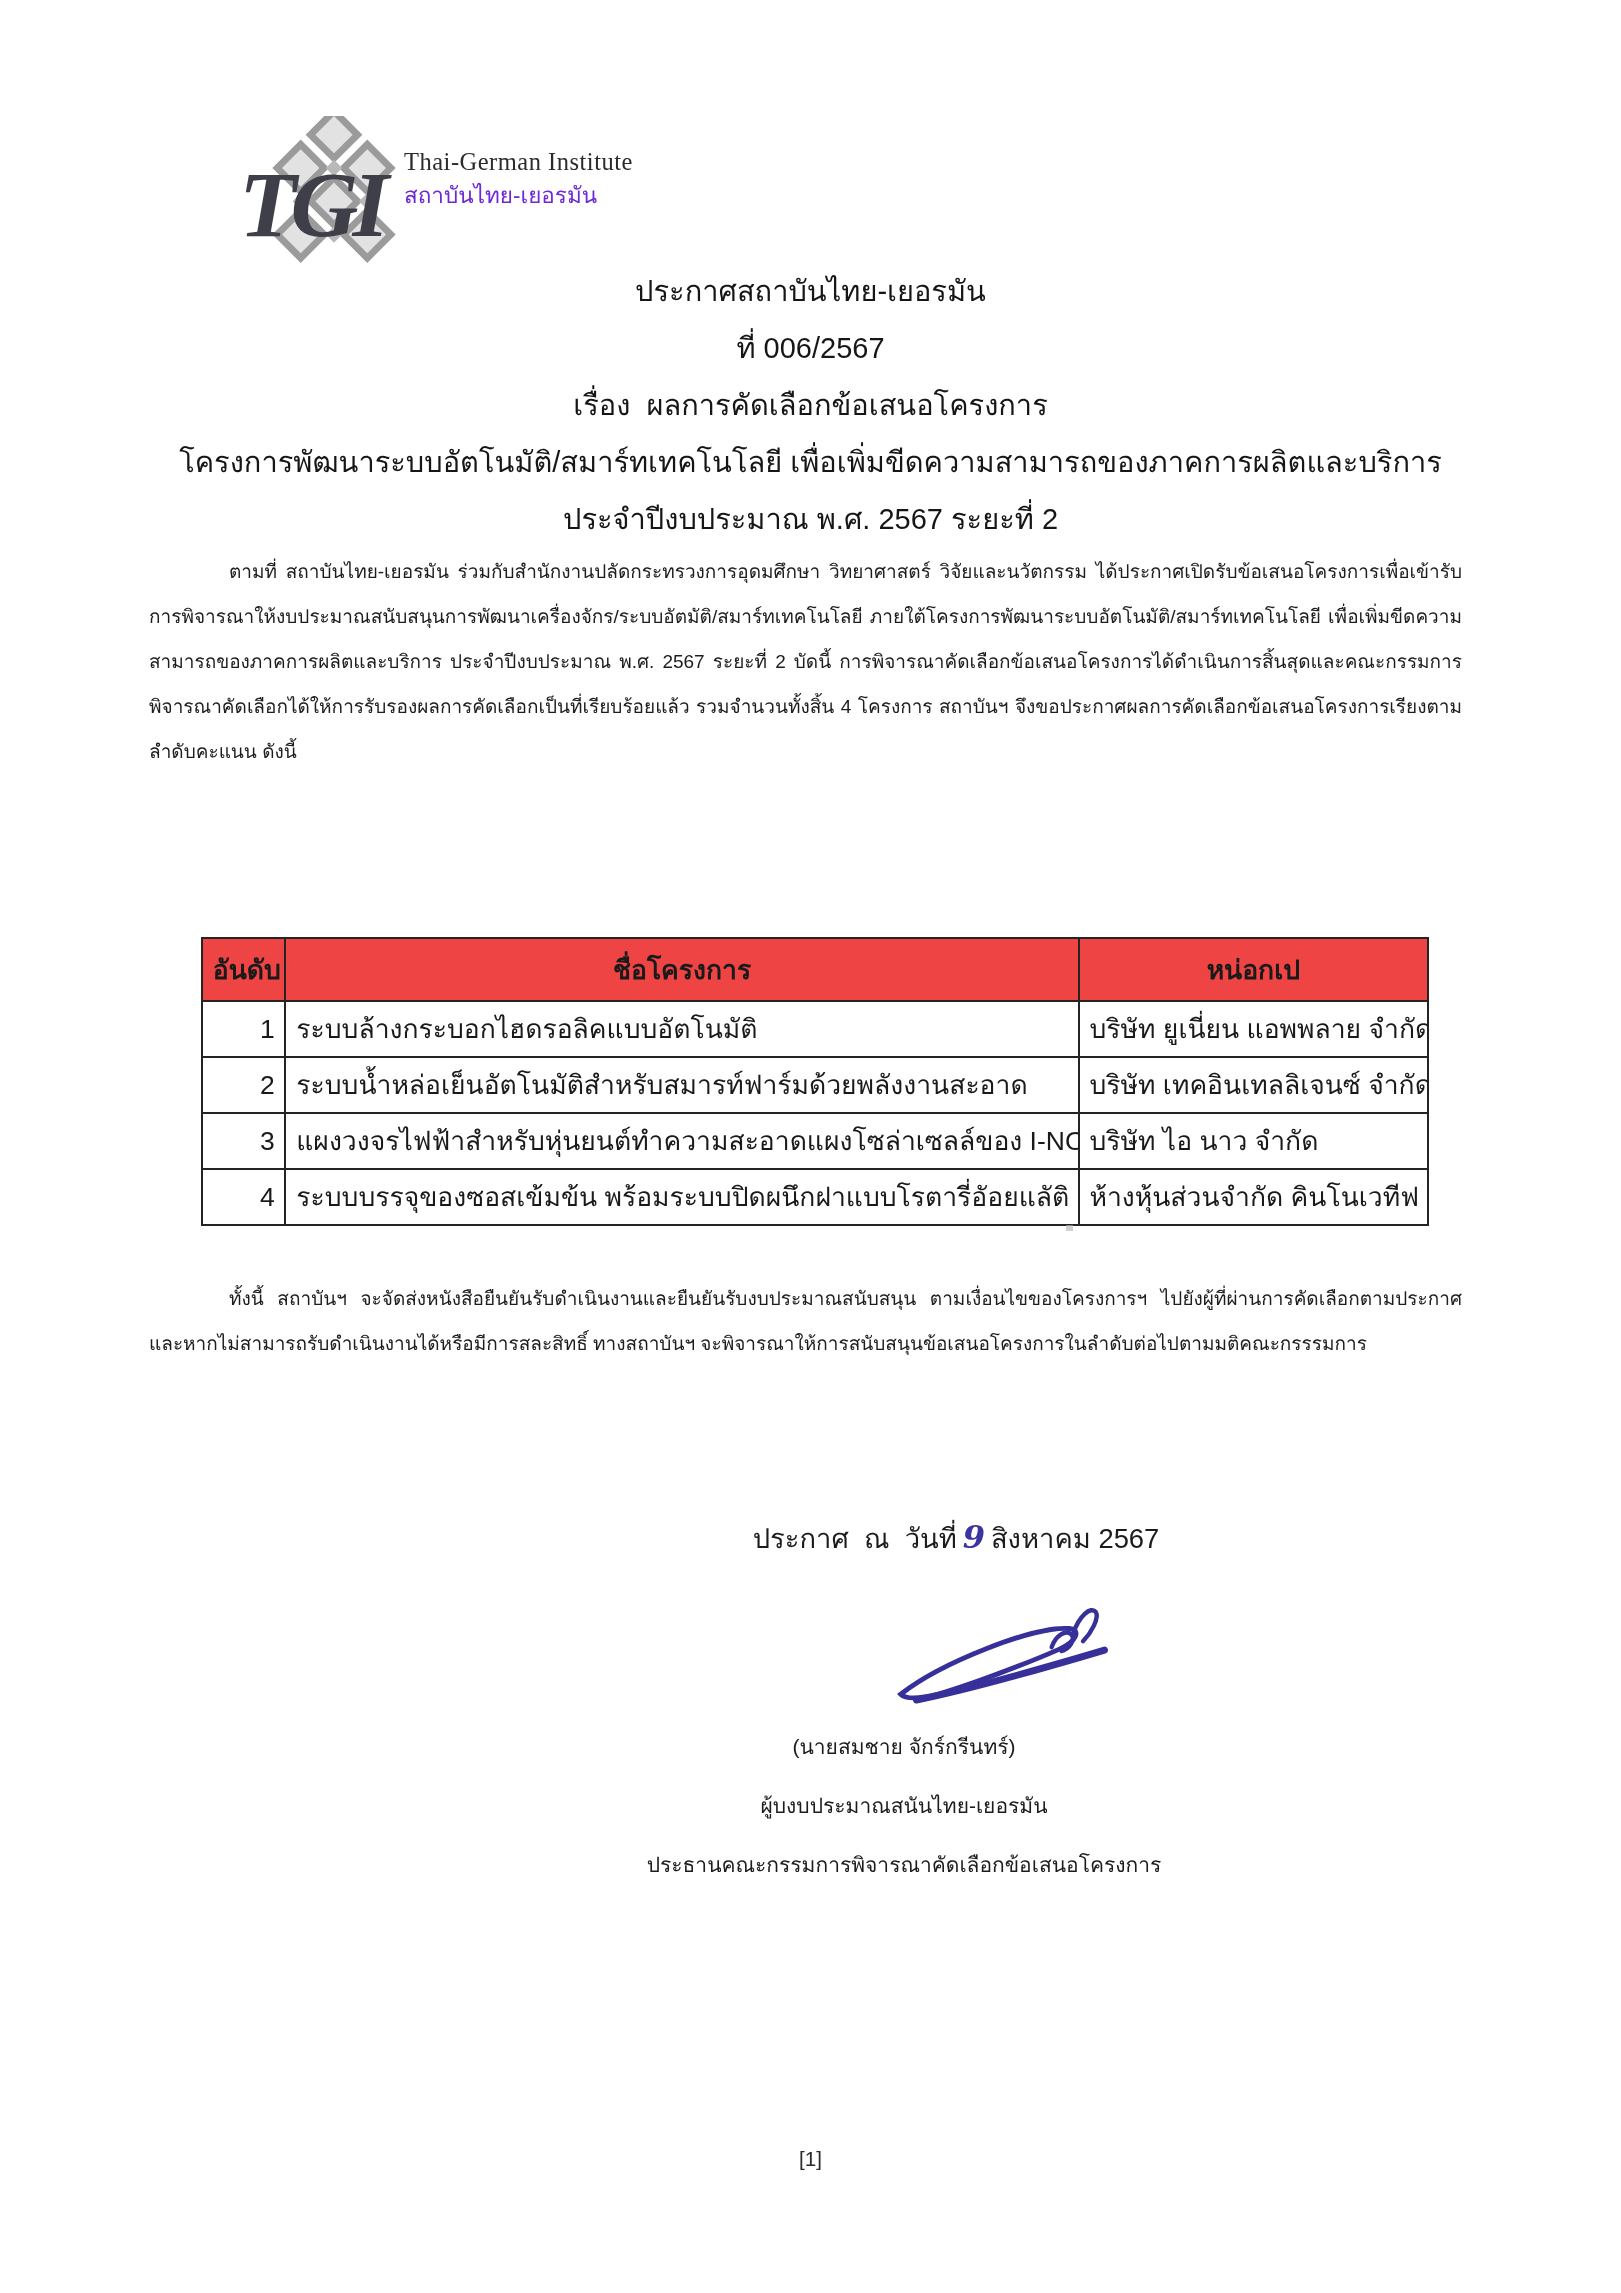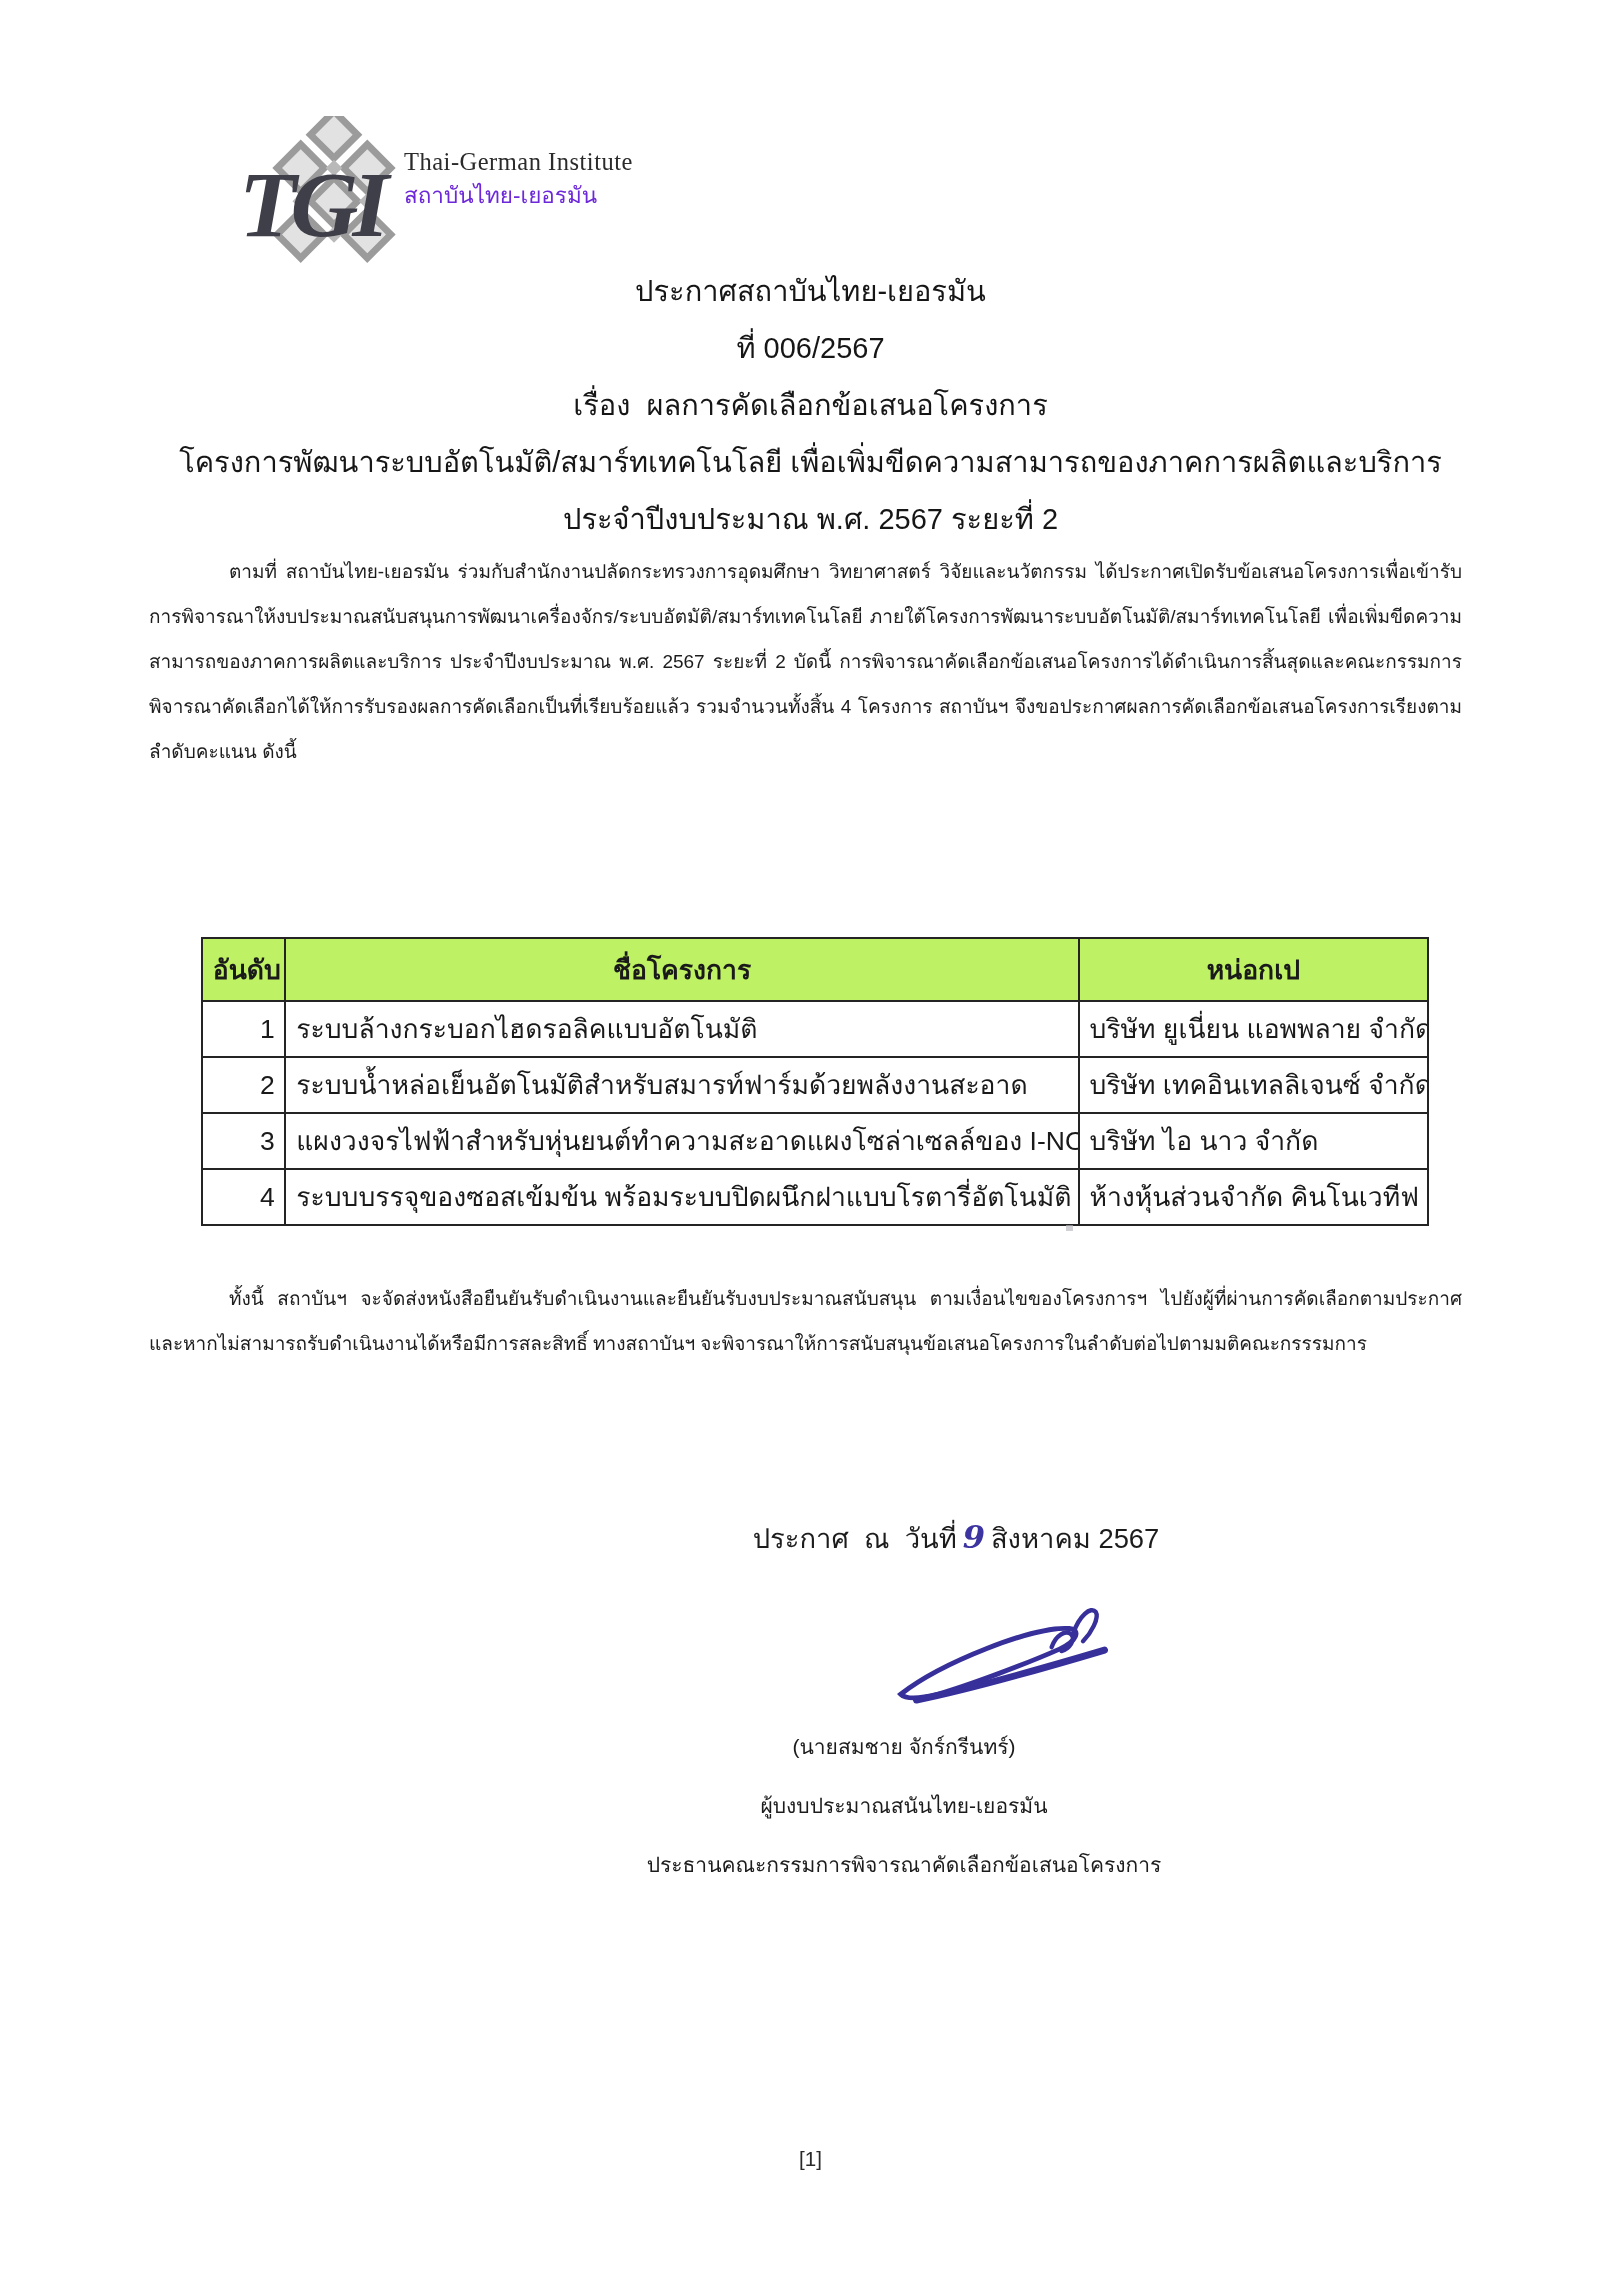--- a/index.html
+++ b/index.html
@@ -41,21 +41,21 @@
     position:absolute;left:201px;top:937px;width:1228px;
     border-collapse:collapse;table-layout:fixed;
     font-size:26.5px;color:#1a1a1a;
   }
   .results-table th,.results-table td{
     border:2px solid #242424;
     padding:0 9.8px;
     overflow:hidden;white-space:nowrap;
   }
   .results-table th{
-    background:#bef264;height:61px;font-weight:bold;text-align:center;
+    background:#ef4444;height:61px;font-weight:bold;text-align:center;
     border-bottom:2.9px solid #242424;
   }
   .results-table td{height:54px;}
   .results-table .col-rank{width:82px;}
   .results-table .col-project{width:779px;}
   .results-table .col-org{width:343px;}
   .cell-rank{text-align:right;padding-right:11.8px;}
   
   .speck{position:absolute;left:1066px;top:1225px;width:6.9px;height:5.9px;background:#b7b7bf;opacity:.65;}
   
@@ -146,21 +146,21 @@
         <td>ระบบน้ำหล่อเย็นอัตโนมัติสำหรับสมารท์ฟาร์มด้วยพลังงานสะอาด</td>
         <td>บริษัท เทคอินเทลลิเจนซ์ จำกัด</td>
       </tr>
       <tr>
         <td class="cell-rank">3</td>
         <td>แผงวงจรไฟฟ้าสำหรับหุ่นยนต์ทำความสะอาดแผงโซล่าเซลล์ของ I-NOW</td>
         <td>บริษัท ไอ นาว จำกัด</td>
       </tr>
       <tr>
         <td class="cell-rank">4</td>
-        <td>ระบบบรรจุของซอสเข้มข้น พร้อมระบบปิดผนึกฝาแบบโรตารี่อัตโนมัติ</td>
+        <td>ระบบบรรจุของซอสเข้มข้น พร้อมระบบปิดผนึกฝาแบบโรตารี่อัอยแลัติ</td>
         <td>ห้างหุ้นส่วนจำกัด คินโนเวทีฟ</td>
       </tr>
     </tbody>
   </table>
 
   <div class="speck"></div>
 
   <div class="para para2">ทั้งนี้ สถาบันฯ จะจัดส่งหนังสือยืนยันรับดำเนินงานและยืนยันรับงบประมาณสนับสนุน ตามเงื่อนไขของโครงการฯ ไปยังผู้ที่ผ่านการคัดเลือกตามประกาศและหากไม่สามารถรับดำเนินงานได้หรือมีการสละสิทธิ์ ทางสถาบันฯ จะพิจารณาให้การสนับสนุนข้อเสนอโครงการในลำดับต่อไปตามมติคณะกรรรมการ</div>
 
   <div class="date-line"><span>ประกาศ  ณ  วันที่</span><span class="day">9</span><span>สิงหาคม 2567</span></div>

